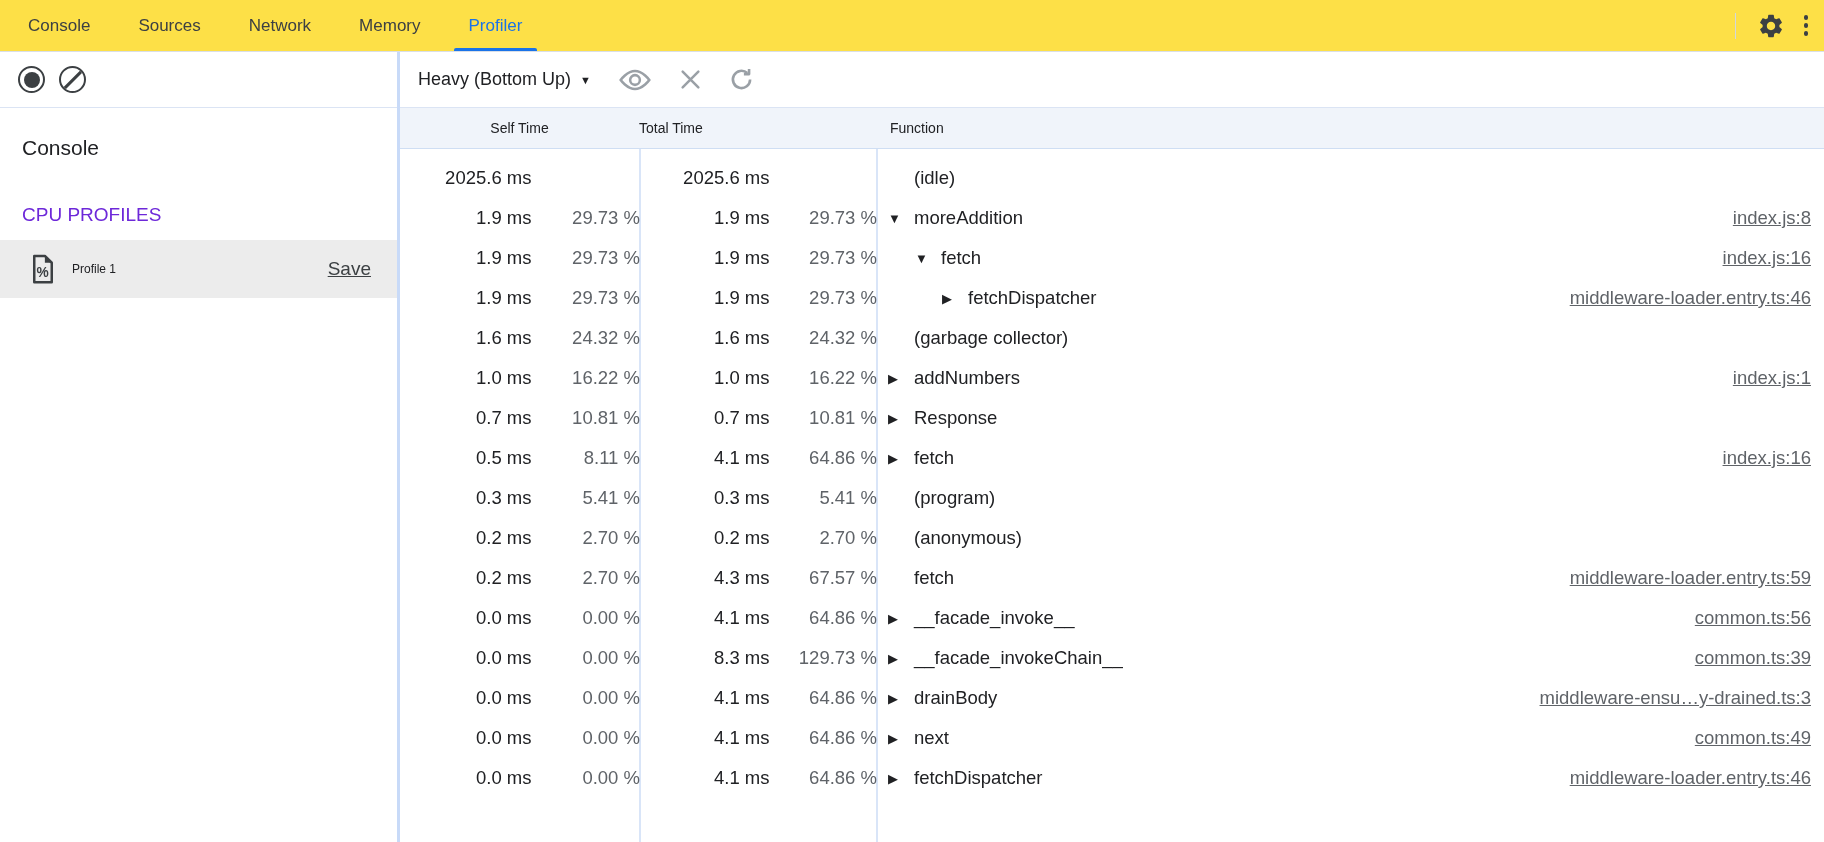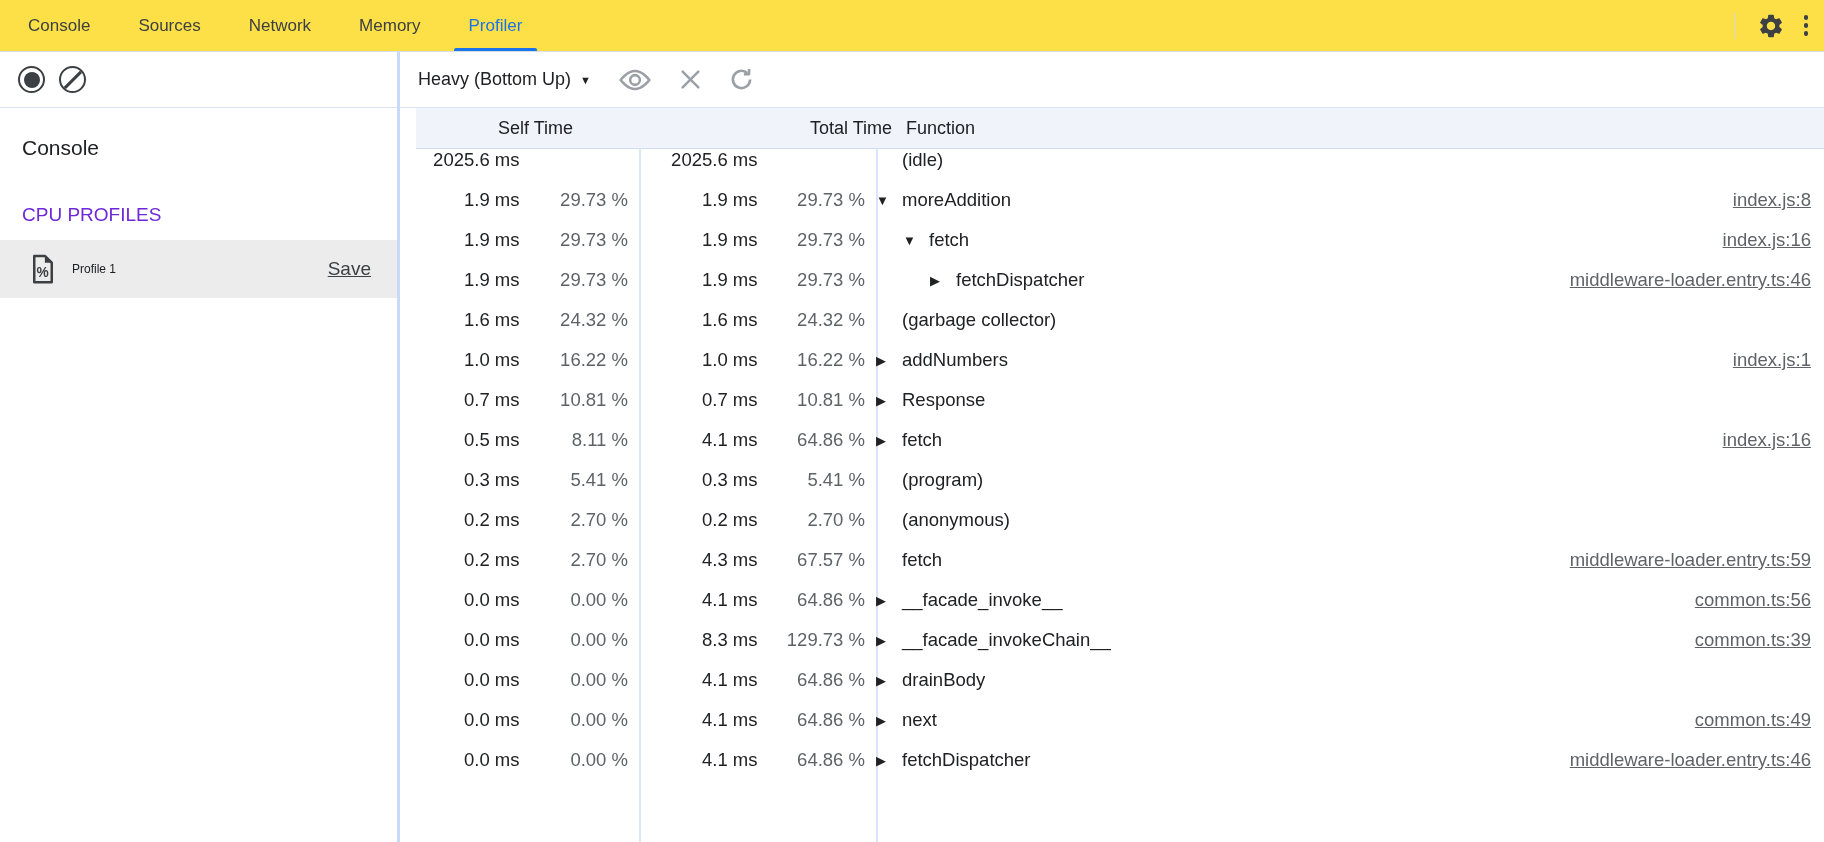--- a/index.html
+++ b/index.html
@@ -66,27 +66,27 @@
   .view-select { display:flex; align-items:center; font-size:18px; color:#202124; cursor:pointer; }
   .view-caret { font-size:11px; margin-left:9px; color:#202124; }
   .ct-icon { margin-left:26px; display:flex; align-items:center; cursor:pointer; }
   
   .grid { position:relative; flex:1; display:flex; flex-direction:column; min-height:0; }
   .vline { position:absolute; top:0; bottom:0; width:2px; background:#d9e5f8; z-index:0; }
   .vline.v1 { left:239px; } .vline.v2 { left:476px; }
   .grid-header {
     height:41px; flex:0 0 41px; background:#f0f4fa;
     border-bottom:1px solid #cfdef3; display:flex; align-items:center;
-    font-size:18px; color:#202124; position:relative; z-index:1;margin-left:16px;
+    font-size:14px; color:#202124; position:relative; z-index:1;
   }
   .hcell-self  { width:239px; text-align:center; }
-  .hcell-total { width:237px; text-align:right; }
+  .hcell-total { width:237px; text-align:left; }
   .hcell-fn    { flex:1; padding-left:14px; }
   .grid-body { position:relative; flex:1; z-index:1; }
-  .row { display:flex; height:40px; align-items:flex-start; font-size:18.5px; }
+  .row { display:flex; height:40px; align-items:flex-end; font-size:18.5px;margin-left:12px; }
   .cell-self  { width:239px; display:flex; }
   .cell-total { width:237px; display:flex; }
   .ms  { width:50%; text-align:right; color:#202124; white-space:pre; }
   .pct { flex:1; text-align:right; padding-right:11px; color:#5f6368; white-space:pre; }
   .cell-fn { flex:1; display:flex; align-items:center; min-width:0; }
   .arrow { width:26px; flex:0 0 26px; font-size:13px; color:#202124; cursor:default; }
   .fn-name { color:#202124; white-space:pre; }
   .fn-link {
     margin-left:auto; padding-right:13px; padding-left:20px;
     color:#5f6368; text-decoration:underline; cursor:pointer; white-space:pre;
@@ -368,20 +368,21 @@
               <span class="ms">0.0 ms</span>
               <span class="pct">0.00 %</span>
             </div>
             <div class="cell-total">
               <span class="ms">4.1 ms</span>
               <span class="pct">64.86 %</span>
             </div>
             <div class="cell-fn">
               <span class="arrow" style="margin-left: 0px;">▶</span>
               <span class="fn-name">drainBody</span>
+              <span class="fn-link">middleware-ensu…y-drained.ts:3</span>
             </div>
           </div>
           <div class="row">
             <div class="cell-self">
               <span class="ms">0.0 ms</span>
               <span class="pct">0.00 %</span>
             </div>
             <div class="cell-total">
               <span class="ms">4.1 ms</span>
               <span class="pct">64.86 %</span>

